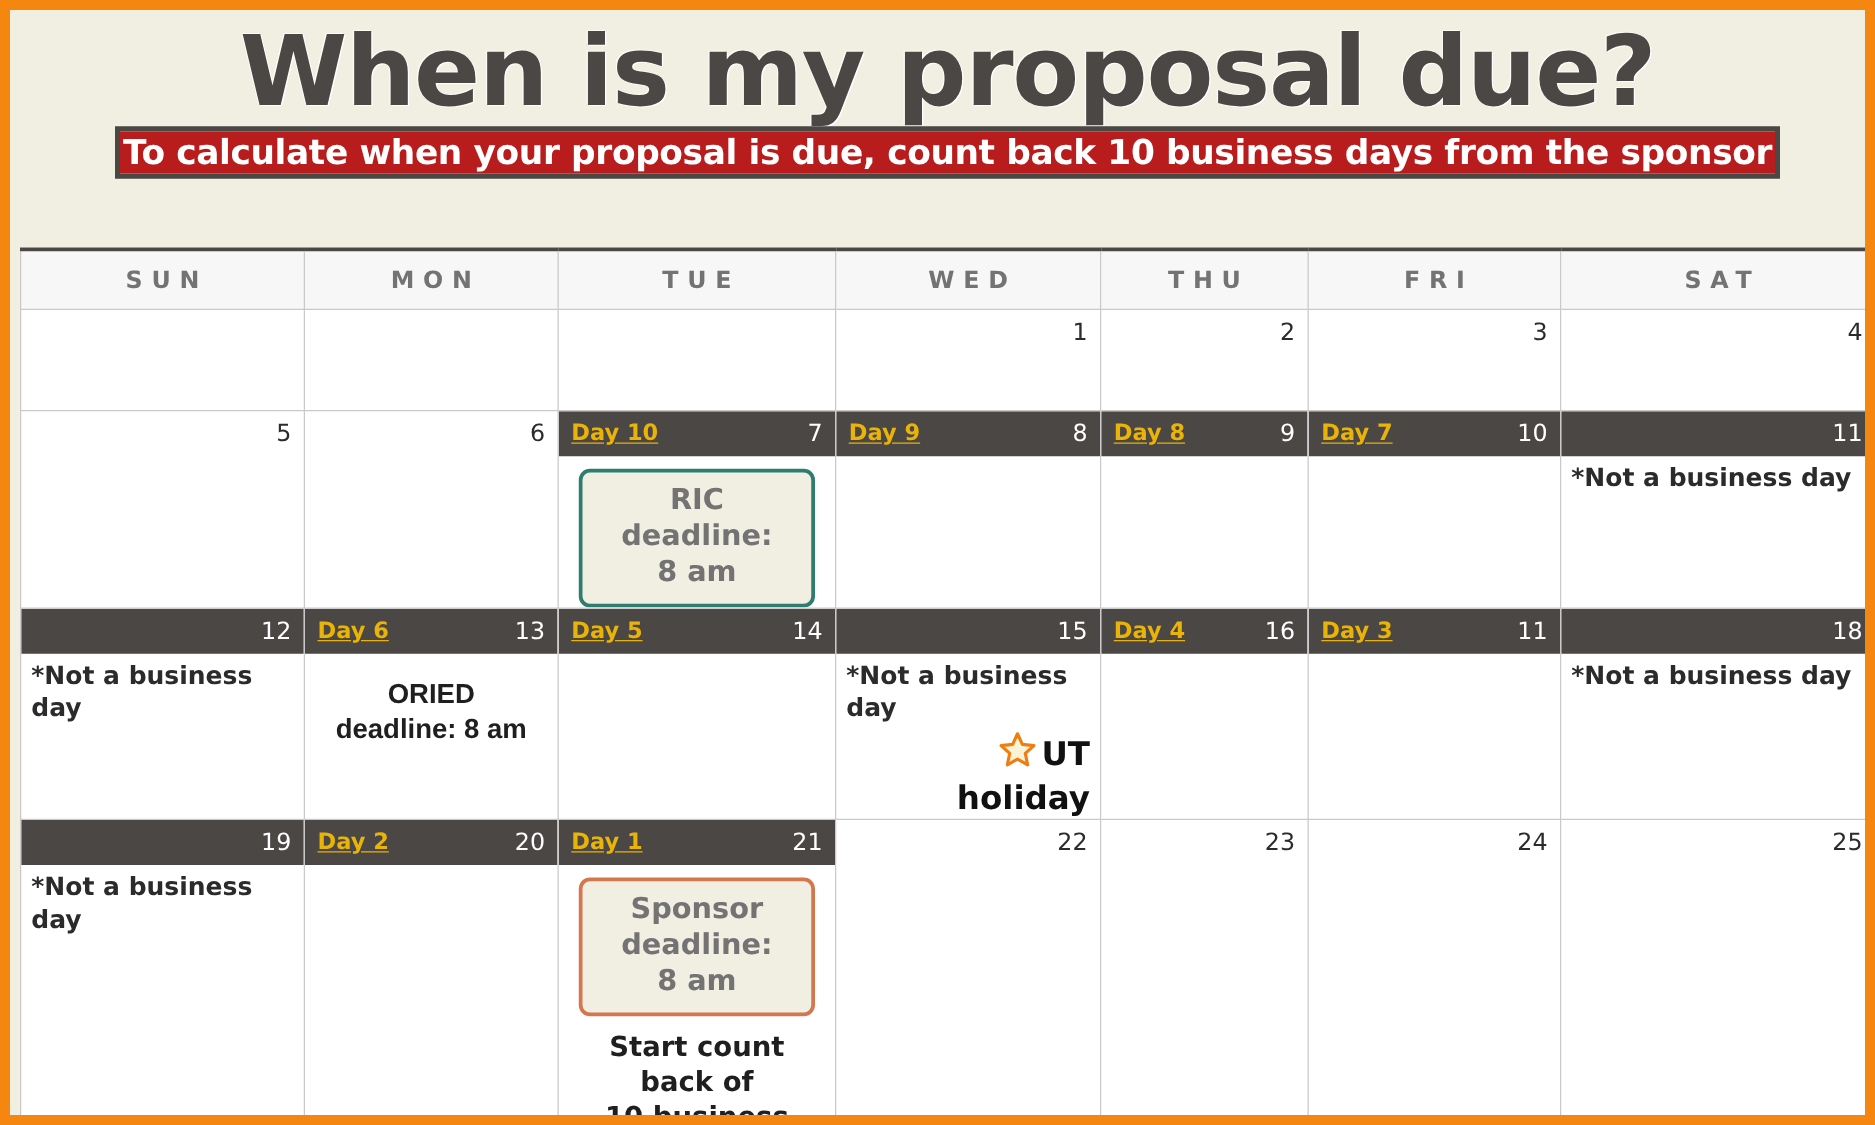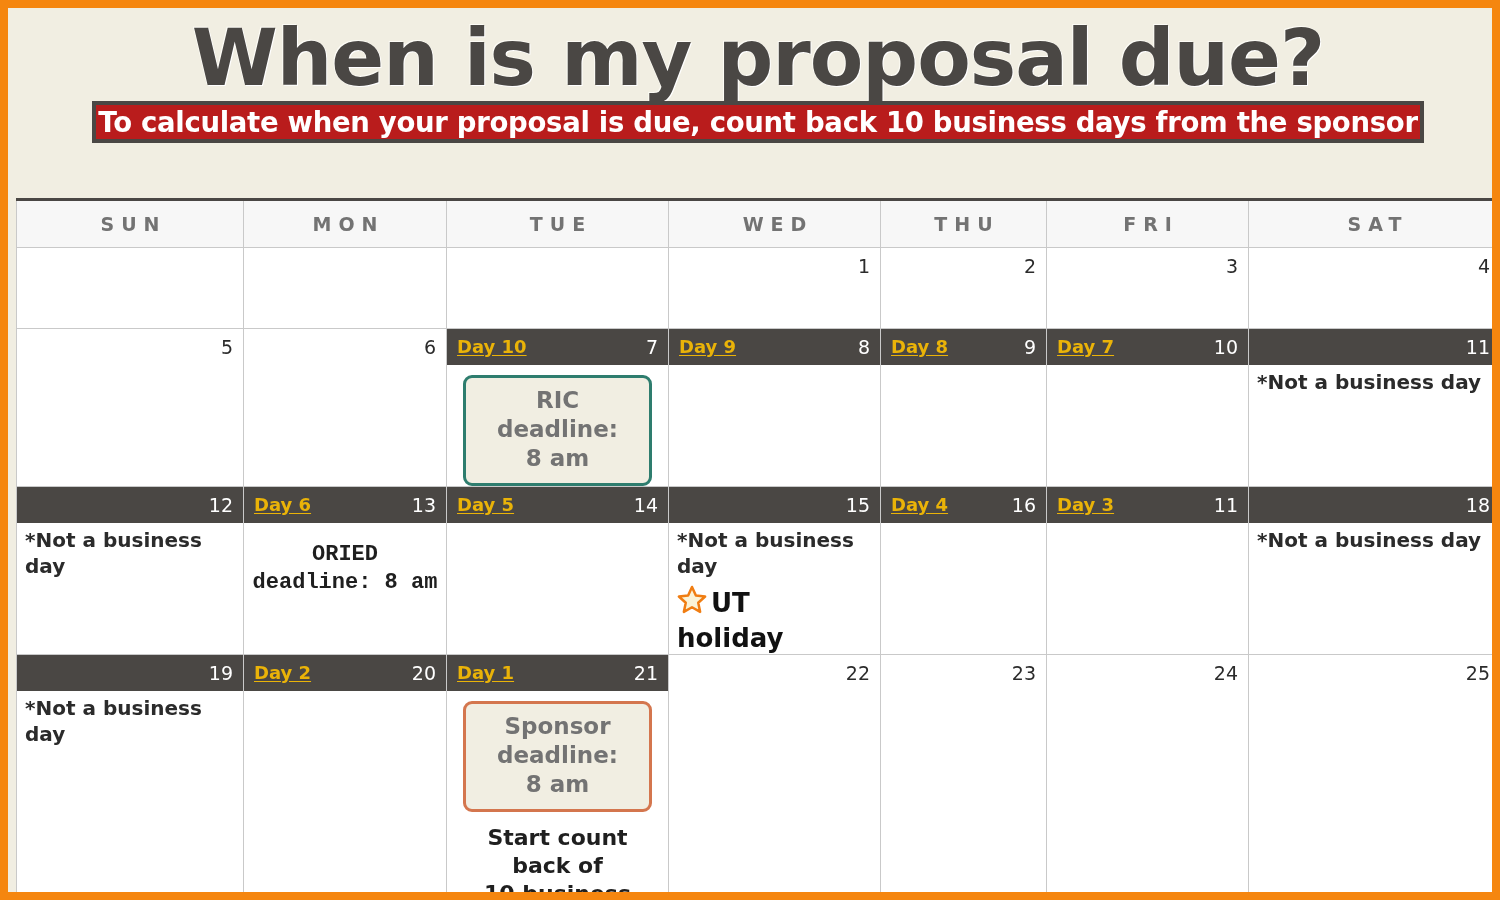--- a/index.html
+++ b/index.html
@@ -156,37 +156,37 @@
   .note {
     font-family: "DejaVu Sans", sans-serif;
     font-weight: bold;
     font-size: 20px;
     line-height: 26px;
     color: #2B2B2B;
     text-align: left;
   }
 
   .plain-note {
-    font-family: Liberation Mono, monospace;
+    font-family: Liberation Sans, sans-serif;
     font-weight: bold;
     font-size: 22px;
     line-height: 28px;
     color: #1F1F1F;
     text-align: center;
     margin-top: 14px;
   }
 
   .holiday {
     margin-top: 6px;
     font-family: "DejaVu Sans", sans-serif;
     font-weight: bold;
     font-size: 26px;
     line-height: 32px;
     color: #111111;
-    text-align: left;
+    text-align: right;
   }
   .star-icon {
     display: inline-block;
     vertical-align: -3px;
     margin-right: 4px;
   }
 
   
   .callout {
     margin: 6px auto 0 auto;

